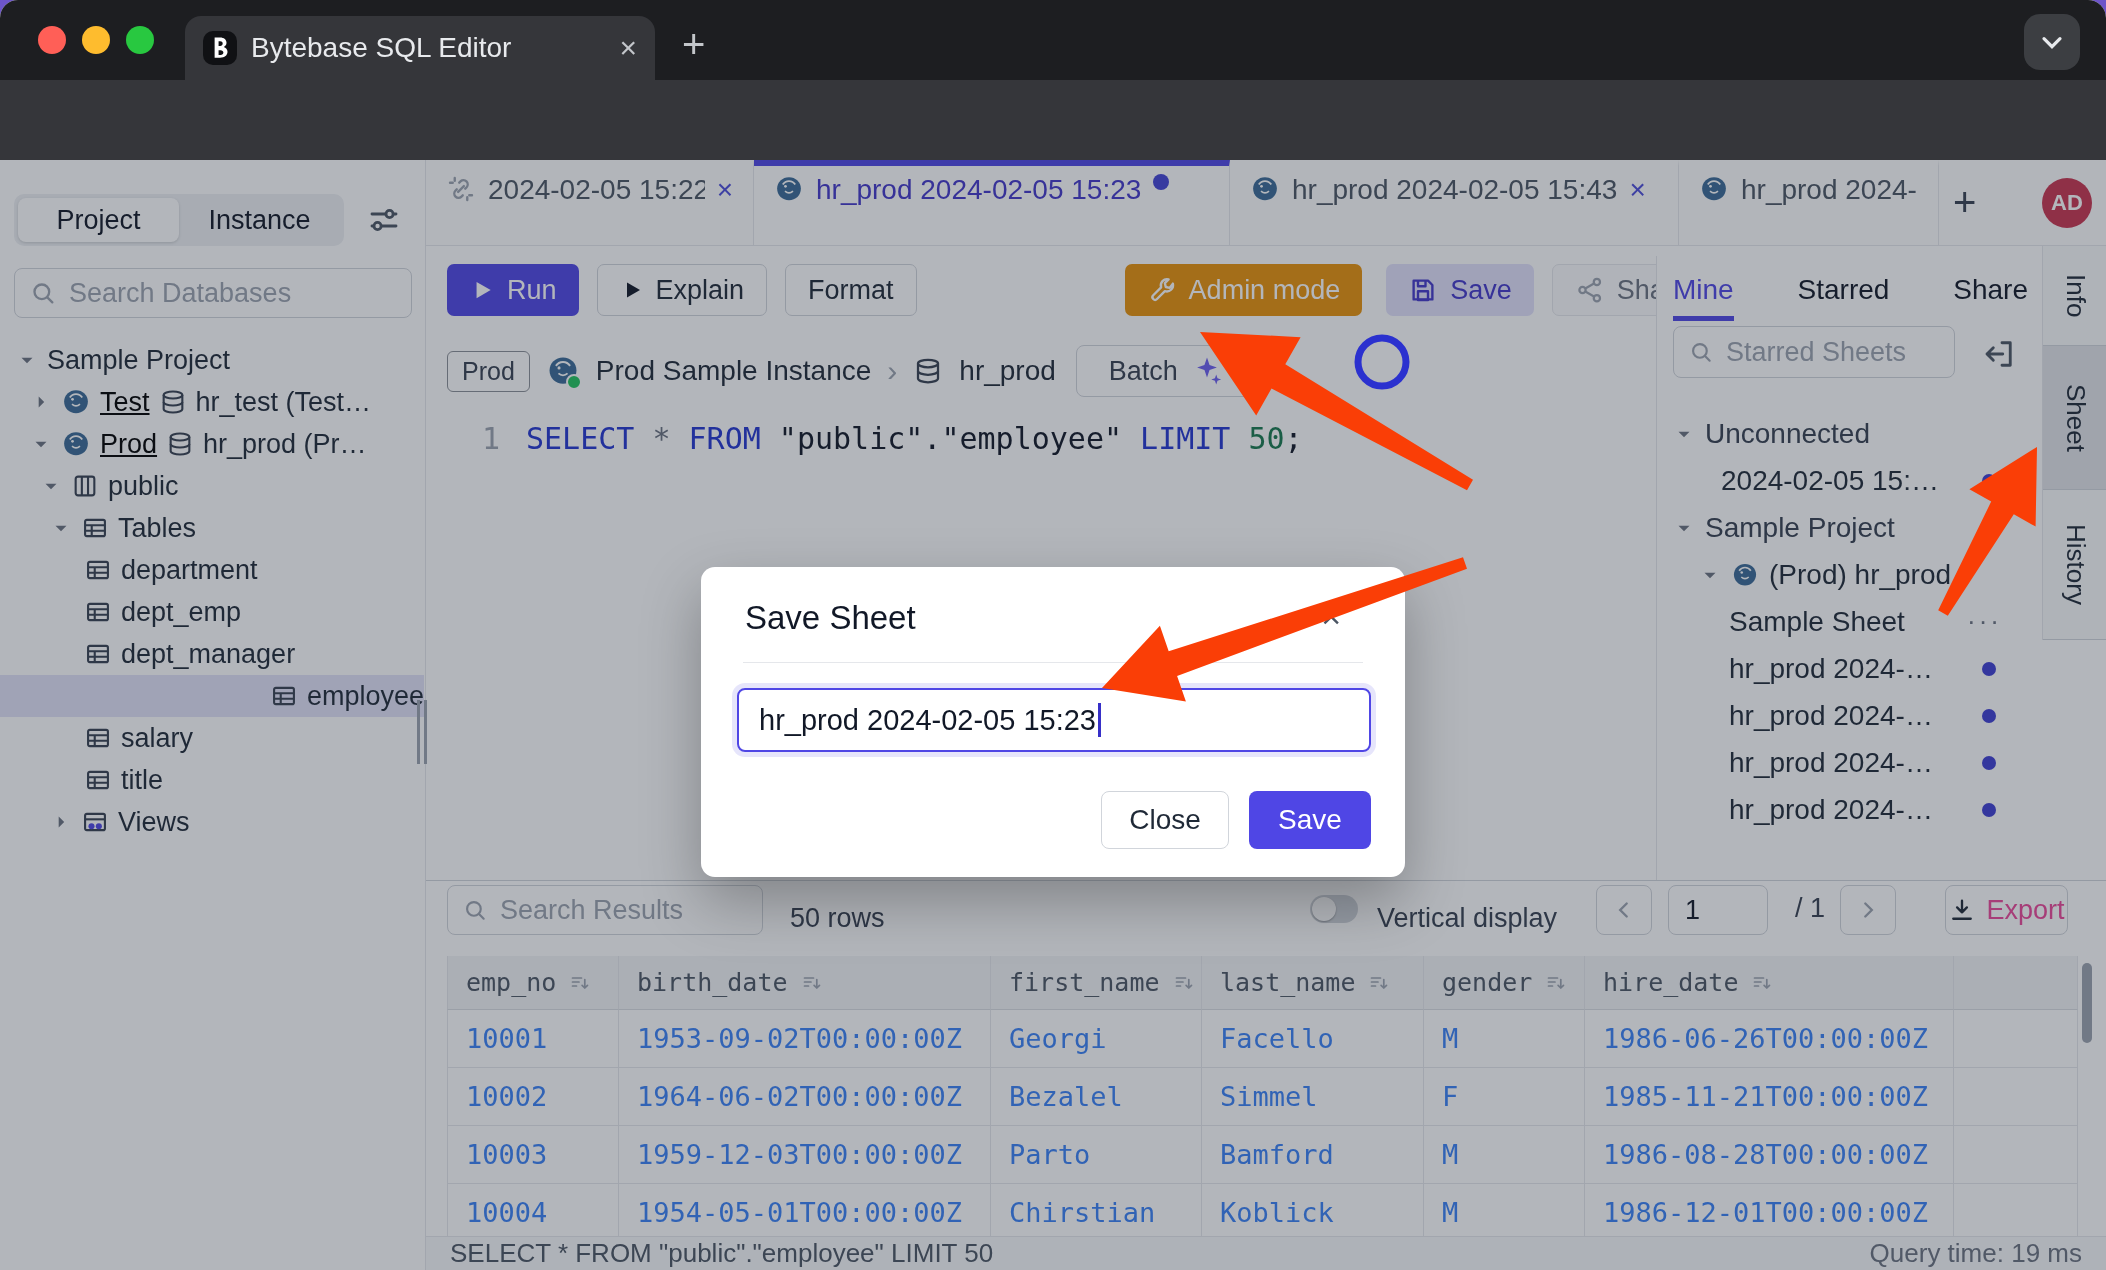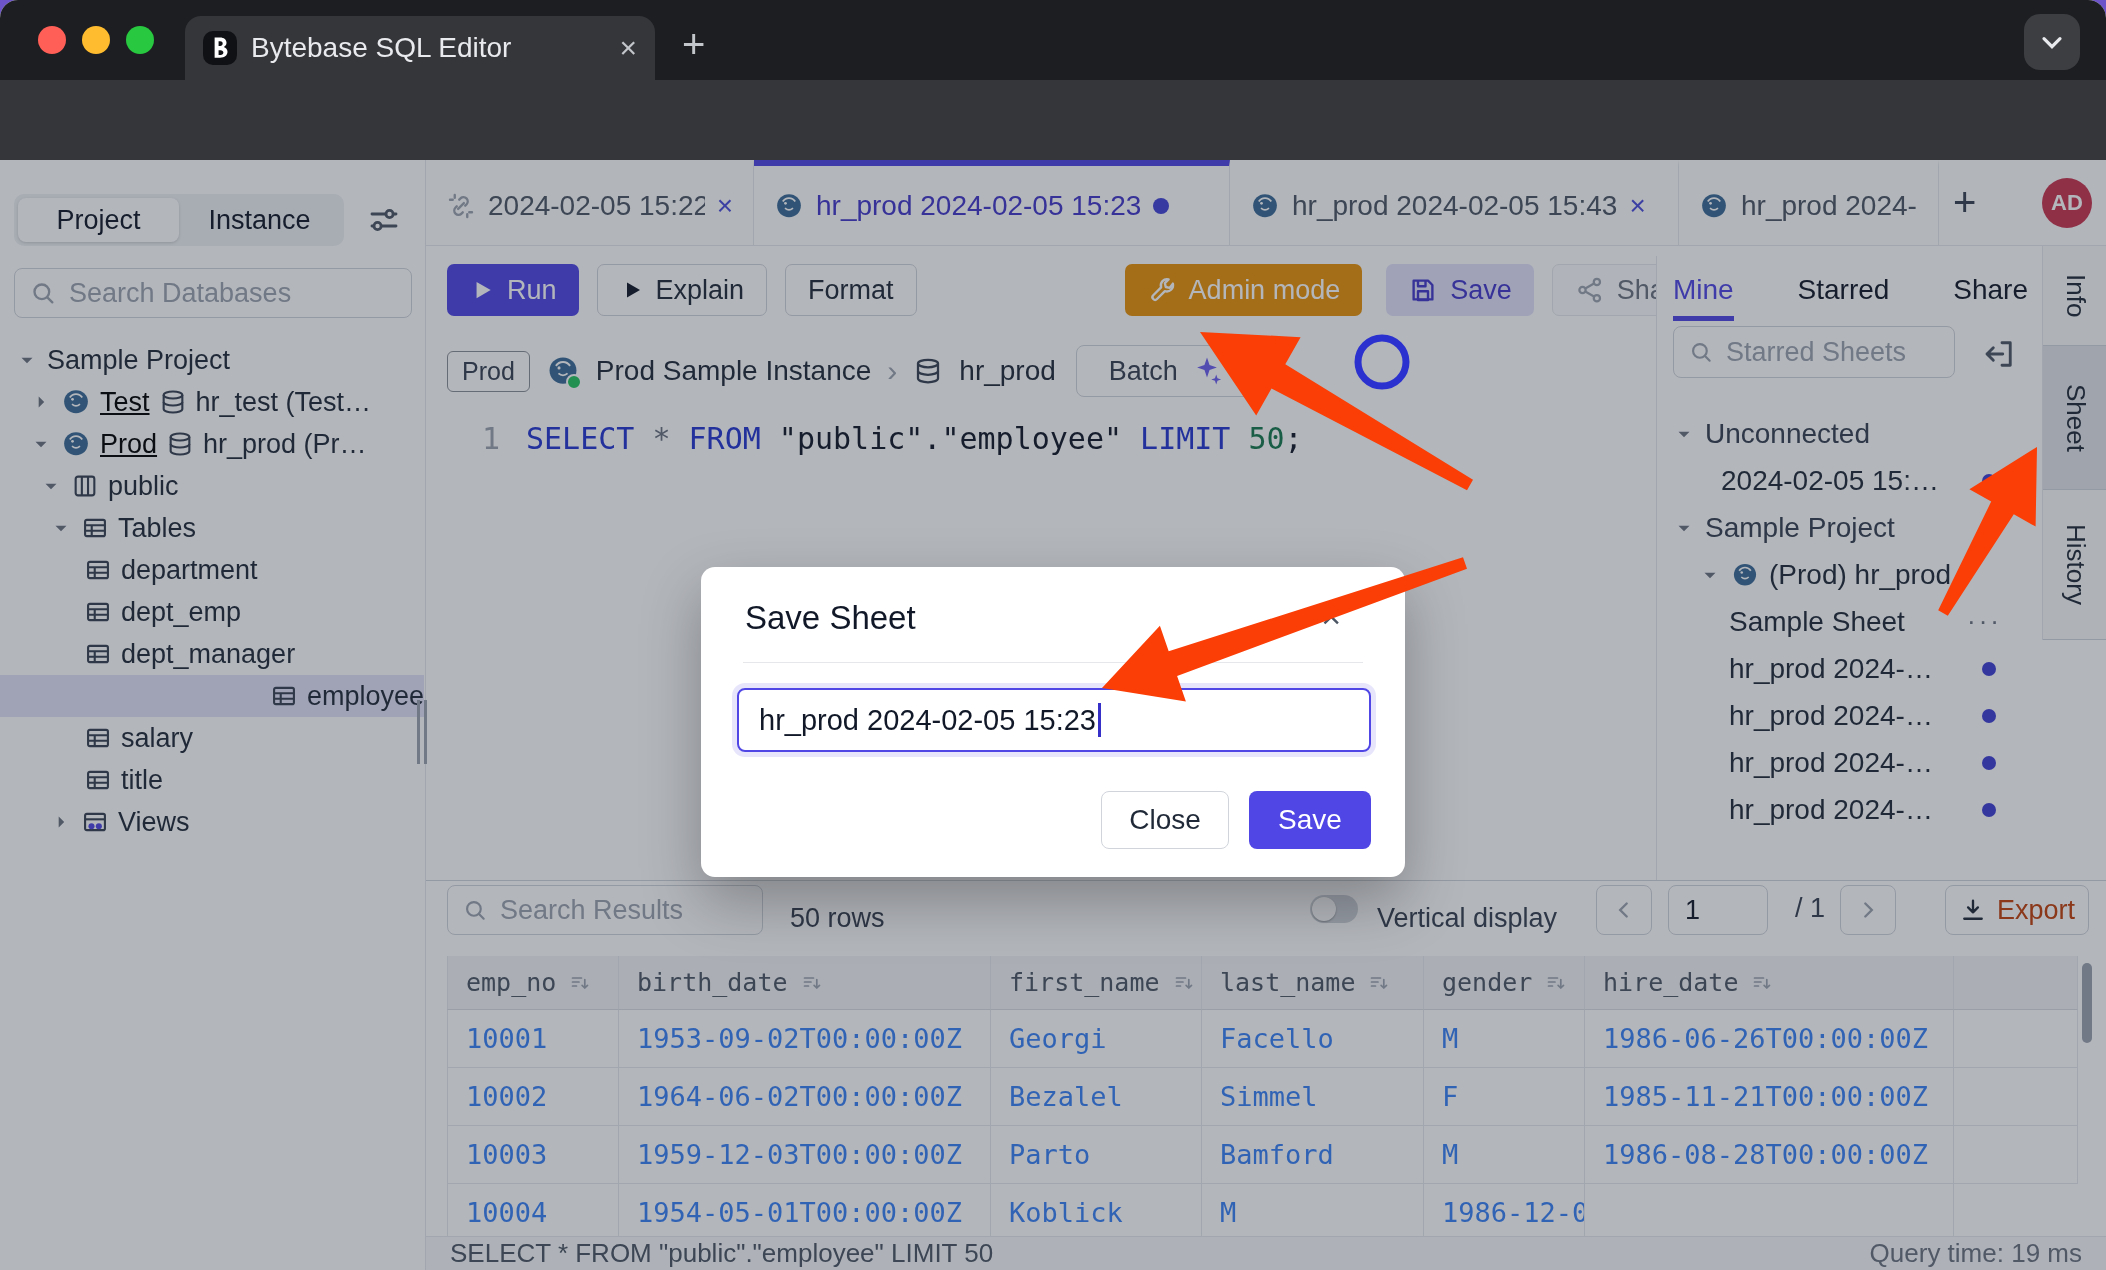--- a/index.html
+++ b/index.html
@@ -39,21 +39,21 @@
   .trow{height:42px;display:flex;align-items:center;gap:9px;box-sizing:border-box;white-space:nowrap;}
   .trow.sel{background:#e3e3f7;}
   .muted{color:#000000;text-decoration:underline;}
   .ic{display:inline-flex;flex:none;}
   .ic svg{width:100%;height:100%;}
   .handle{position:absolute;left:417px;top:540px;height:64px;width:12px;display:flex;gap:4px;}
   .handle i{width:3px;height:100%;background:#9ca3af;}
   
   .etabs{position:absolute;left:426px;top:0;right:0;height:86px;border-bottom:1px solid #e5e7eb;
          display:flex;align-items:stretch;box-sizing:border-box;background:#fdfdfd;}
-  .etab{display:flex;align-items:center;gap:12px;padding:8px 20px;border-right:1px solid #e5e7eb;
+  .etab{display:flex;align-items:flex-start;gap:12px;padding:8px 20px;border-right:1px solid #e5e7eb;
         box-sizing:border-box;font-size:28px;color:#4b5563;border-top:6px solid transparent;white-space:nowrap;overflow:hidden;}
   .etab.active{border-top-color:#4f46e5;color:#4338ca;background:#fff;}
   .etab .x{color:#4d4ddb;font-size:28px;}
   .etab .dot{width:16px;height:16px;border-radius:50%;background:#4343d6;}
   .plus{display:flex;align-items:center;padding:0 14px;font-size:40px;color:#374151;font-weight:300;}
   .avatar{position:absolute;right:14px;top:18px;width:50px;height:50px;border-radius:50%;background:#c9344f;
           color:#fff;font-size:22px;font-weight:bold;display:flex;align-items:center;justify-content:center;}
   
   .btnrow{position:absolute;left:426px;top:86px;width:1230px;height:88px;display:flex;align-items:center;
           gap:18px;padding-left:21px;box-sizing:border-box;}
@@ -96,22 +96,22 @@
   .res-toolbar{position:absolute;left:0;top:0;right:0;height:75px;}
   .rowcount{position:absolute;left:364px;top:22px;font-size:27px;color:#374151;}
   .toggle{position:absolute;left:884px;top:14px;width:48px;height:28px;border-radius:14px;background:#d1d5db;}
   .toggle .knob{position:absolute;left:2px;top:2px;width:24px;height:24px;border-radius:50%;background:#fff;box-shadow:0 1px 2px rgba(0,0,0,.3);}
   .tglabel{position:absolute;left:951px;top:22px;font-size:27px;color:#374151;}
   .pgbtn{position:absolute;top:4px;width:56px;height:50px;border:1px solid #d1d5db;border-radius:8px;box-sizing:border-box;
          display:flex;align-items:center;justify-content:center;color:#9ca3af;}
   .pginput{position:absolute;left:1242px;top:4px;width:100px;height:50px;border:1px solid #d1d5db;border-radius:8px;
            box-sizing:border-box;display:flex;align-items:center;padding-left:16px;font-size:27px;color:#111827;}
   .pgtotal{position:absolute;left:1369px;top:12px;font-size:27px;color:#374151;}
-  .export{position:absolute;left:1519px;top:4px;width:144px;height:50px;border:1px solid #d1d5db;border-radius:8px;
-          box-sizing:border-box;display:flex;align-items:center;justify-content:center;gap:10px;font-size:27px;color:#c2410c;}
+  .export{position:absolute;left:1519px;top:4px;width:123px;height:50px;border:1px solid #d1d5db;border-radius:8px;
+          box-sizing:border-box;display:flex;align-items:center;justify-content:center;gap:10px;font-size:27px;color:#ec4899;}
   .grid{position:absolute;left:21px;top:75px;width:1631px;bottom:0;overflow:hidden;
         font-family:"DejaVu Sans Mono",monospace;}
   .grow{display:grid;grid-template-columns:172px 372px 211px 222px 161px 369px 1fr;}
   .gcell{border-right:1px solid #e5e7eb;border-bottom:1px solid #e5e7eb;box-sizing:border-box;
          padding:0 18px;height:58px;display:flex;align-items:center;font-size:27px;color:#3b82f6;white-space:nowrap;overflow:hidden;}
   .ghead .gcell{background:#f3f4f6;height:54px;color:#4b5563;font-size:25px;gap:12px;border-bottom:1px solid #d9dce1;}
   .gcell:first-child{border-left:1px solid #e5e7eb;}
   .vscroll{position:absolute;right:14px;top:82px;width:10px;height:80px;border-radius:5px;background:#9ca3af;}
   .statusbar{position:absolute;left:426px;right:0;bottom:0;height:34px;border-top:1px solid #e5e7eb;background:#f8f9fa;
              display:flex;align-items:center;justify-content:space-between;padding:0 24px;box-sizing:border-box;
@@ -765,20 +765,21 @@
             <div class="gcell">1959-12-03T00:00:00Z</div>
             <div class="gcell">Parto</div>
             <div class="gcell">Bamford</div>
             <div class="gcell">M</div>
             <div class="gcell">1986-08-28T00:00:00Z</div>
             <div class="gcell"></div>
           </div>
           <div class="grow">
             <div class="gcell">10004</div>
             <div class="gcell">1954-05-01T00:00:00Z</div>
+            <div class="gcell">Chirstian</div>
             <div class="gcell">Koblick</div>
             <div class="gcell">M</div>
             <div class="gcell">1986-12-01T00:00:00Z</div>
             <div class="gcell"></div>
           </div>
         </div>
       <div class="vscroll"></div>
     </div>
 
     <div class="statusbar">

